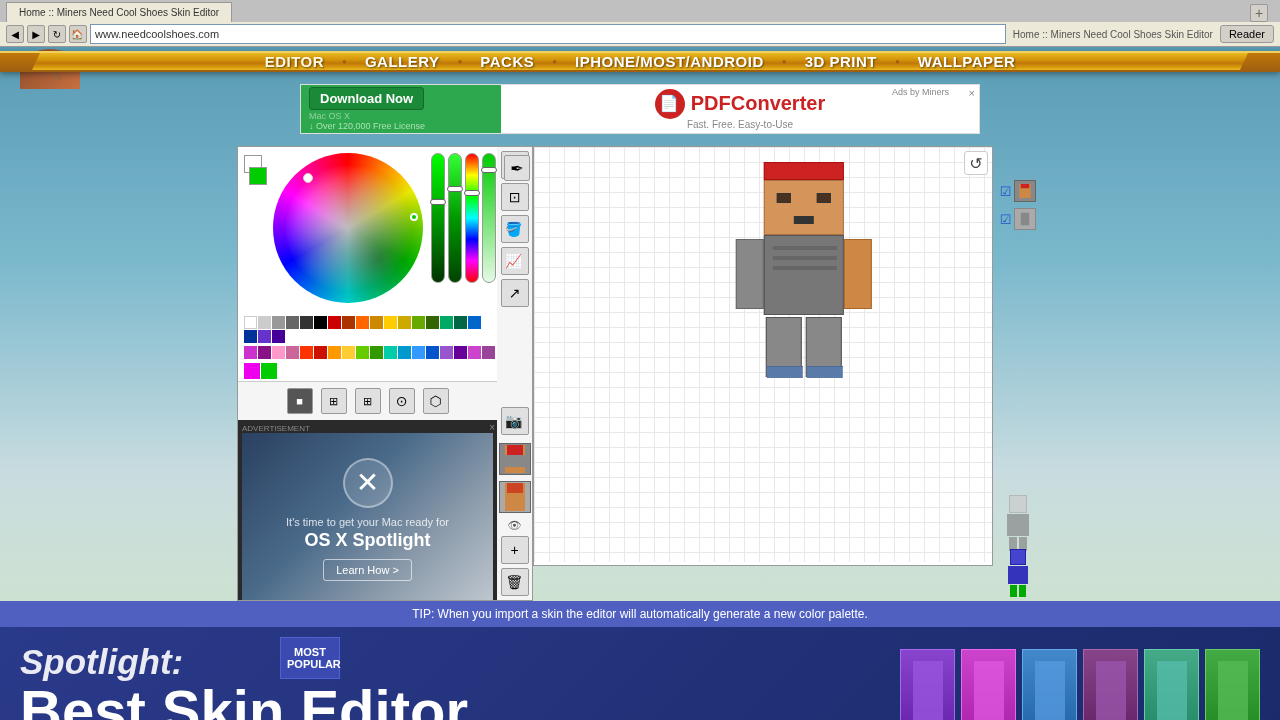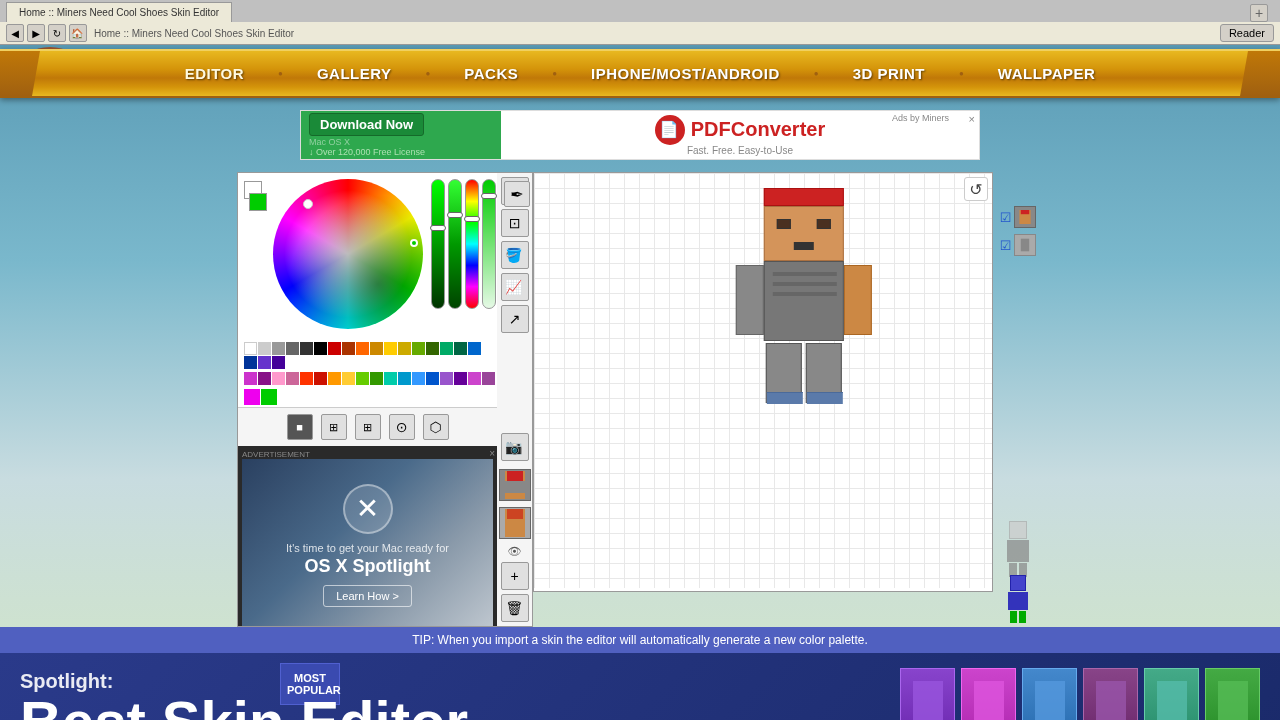--- a/index.html
+++ b/index.html
@@ -55,21 +55,21 @@
       box-shadow: 0 2px 6px rgba(0,0,0,0.4);
       position: relative; z-index: 10;
     }
     .nav-ribbon::before, .nav-ribbon::after {
       content: ''; position: absolute; top: 0; bottom: 0; width: 40px;
       background: linear-gradient(180deg, #c07808, #a06010);
     }
     .nav-ribbon::before { left: 0; clip-path: polygon(0 0, 100% 0, 80% 100%, 0 100%); }
     .nav-ribbon::after { right: 0; clip-path: polygon(20% 0, 100% 0, 100% 100%, 0 100%); }
     .nav-items {
-      display: flex; align-items: center; gap: 16px; padding: 14px 20px;
+      display: flex; align-items: center; gap: 0; padding: 0 20px;
     }
     .nav-item {
       color: white; font-weight: bold; font-size: 15px; text-decoration: none; padding: 0 18px; text-shadow: 1px 1px 2px rgba(0,0,0,0.5); letter-spacing: 0.5px; cursor: pointer;
     }
     .nav-item.active { color: #fff9e0; }
     .nav-dot { color: #a06010; font-size: 8px; }
 
     
     .ad-banner {
       display: flex; align-items: center; justify-content: center; margin: 6px auto; width: 680px; height: 50px; background: white; border: 1px solid #ddd; position: relative; overflow: hidden;
@@ -183,21 +183,21 @@
     
     .tip-bar {
       background: #5060c0; color: white; font-size: 12px; padding: 6px 20px; text-align: center;
     }
 
     
     .spotlight-section {
       background: linear-gradient(135deg, #2a3a8a 0%, #1a2a6a 100%); position: relative; overflow: hidden; padding: 15px 20px; display: flex; align-items: center;
     }
     .spotlight-text { color: white; position: relative; z-index: 2; }
-    .spotlight-label { font-size: 20px; font-weight: bold; opacity: 0.9; }
+    .spotlight-label { font-size: 35px; font-weight: bold; opacity: 0.9; font-style: italic; }
     .spotlight-big { font-size: 58px; font-weight: 900; line-height: 1.0; }
     .most-popular {
       position: absolute; left: 280px; top: 10px; background: #3a4ab0; color: white; font-size: 11px; font-weight: bold; padding: 8px 6px; text-align: center; width: 60px; border: 1px solid #5060d0;
     }
 
     .editor-wrapper {
       display: flex; justify-content: center; align-items: flex-start; padding: 0 100px;
     }
     .editor-container {
       display: flex; position: relative; margin: 0 auto;
@@ -229,20 +229,21 @@
     </div>
     <div style="margin-left:auto; display:flex; gap:4px; align-items:center; padding-right:6px;">
       <div class="browser-btn" style="font-size:14px; color:#666;">+</div>
     </div>
   </div>
   <div class="url-bar-row">
     <div class="browser-btn">◀</div>
     <div class="browser-btn">▶</div>
     <div class="browser-btn">↻</div>
     <div class="browser-btn">🏠</div>
+    <input class="address-bar" type="text" value="www.needcoolshoes.com" style="">
     <span style="font-size:10px; color:#555; padding: 0 4px;">Home :: Miners Need Cool Shoes Skin Editor</span>
     <div class="reader-btn">Reader</div>
   </div>
 </div>
 
 <div class="page-bg">
 
   <div class="site-header">
     <div class="site-logo">
       <div class="logo-img">

